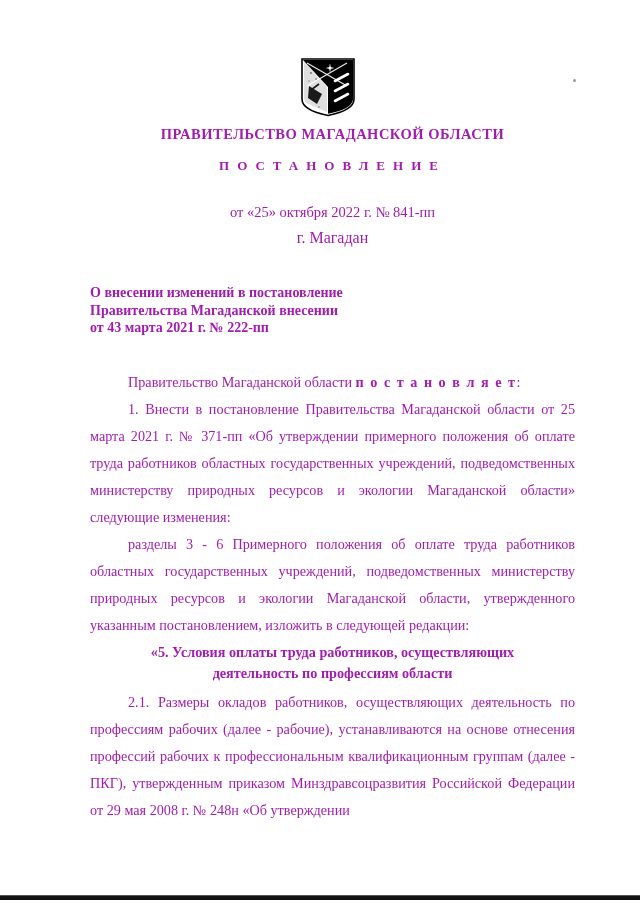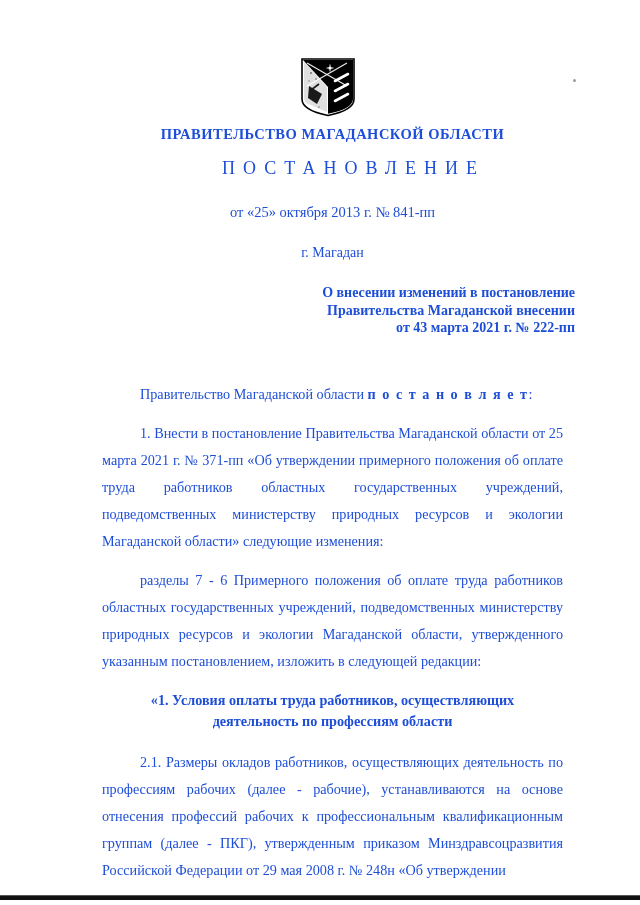--- a/index.html
+++ b/index.html
@@ -3,85 +3,85 @@
 <meta charset="utf-8">
 <style>
   html, body { margin: 0; padding: 0; background: #ffffff; }
   .page {
     position: relative;
     width: 640px;
     height: 905px;
     background: #ffffff;
     overflow: hidden;
     font-family: "Liberation Serif", serif;
-    color: #1d4ed8;
+    color: #a21caf;
   }
   .emblem {
     position: absolute;
     top: 57px;
     left: 328px;
     transform: translateX(-50%);
   }
   .org-name {
     position: absolute;
     top: 126px;
     left: 90px;
     width: 485px;
     text-align: center;
     font-weight: bold;
     font-size: 14.5px;
     letter-spacing: 0.5px;
   }
   .doc-type {
     position: absolute;
     top: 158px;
-    left: 107px;
+    left: 86px;
     width: 485px;
     text-align: center;
-    font-weight: normal;
-    font-size: 18px;
+    font-weight: bold;
+    font-size: 13px;
     letter-spacing: 8px;
     text-indent: 8px;
   }
   .date-line {
     position: absolute;
     top: 204px;
     left: 90px;
     width: 485px;
     text-align: center;
     font-size: 14.5px;
   }
   .city-line {
     position: absolute;
-    top: 245px;
+    top: 229px;
     left: 90px;
     width: 485px;
     text-align: center;
-    font-size: 14px;
+    font-size: 16px;
   }
   .doc-title {
     position: absolute;
     top: 284px;
     left: 90px;
     width: 485px;
-    text-align: right;
+    text-align: left;
     font-weight: bold;
     font-size: 14px;
     line-height: 17.5px;
   }
   .body-text {
     position: absolute;
     top: 369px;
     left: 90px;
     width: 485px;
     font-size: 14.2px;
     line-height: 27px;
     text-align: justify;
   }
-  .body-text p { margin: 12px; text-indent: 38px; }
+  .body-text p { margin: 0; text-indent: 38px; }
   .spaced-bold { font-weight: bold; letter-spacing: 1.5px; }
   .section-heading {
     text-align: center;
     font-weight: bold;
     line-height: 21px;
     padding: 3px 0 5px 0;
   }
   .scan-line {
     position: absolute;
     left: 0;
@@ -136,37 +136,37 @@
       <circle cx="17" cy="22" r="0.8" fill="#666666"></circle>
       <circle cx="10" cy="24" r="0.7" fill="#777777"></circle>
       <circle cx="20" cy="50" r="0.8" fill="#777777"></circle>
     </svg>
   </div>
 
   <div class="org-name">ПРАВИТЕЛЬСТВО МАГАДАНСКОЙ ОБЛАСТИ</div>
 
   <div class="doc-type">ПОСТАНОВЛЕНИЕ</div>
 
-  <div class="date-line">от «25» октября 2013 г. № 841-пп</div>
+  <div class="date-line">от «25» октября 2022 г. № 841-пп</div>
 
   <div class="city-line">г. Магадан</div>
 
   <div class="doc-title">
     <div>О внесении изменений в постановление</div>
     <div>Правительства Магаданской внесении</div>
     <div>от 43 марта 2021 г. № 222-пп</div>
   </div>
 
   <div class="body-text">
     <p><span>Правительство Магаданской области</span>
       <span class="spaced-bold">п о с т а н о в л я е т</span><span>:</span></p>
     <p>1. Внести в постановление Правительства Магаданской области от 25 марта 2021 г. № 371-пп «Об утверждении примерного положения об оплате труда работников областных государственных учреждений, подведомственных министерству природных ресурсов и экологии Магаданской области» следующие изменения:</p>
-    <p>разделы 7 - 6 Примерного положения об оплате труда работников областных государственных учреждений, подведомственных министерству природных ресурсов и экологии Магаданской области, утвержденного указанным постановлением, изложить в следующей редакции:</p>
+    <p>разделы 3 - 6 Примерного положения об оплате труда работников областных государственных учреждений, подведомственных министерству природных ресурсов и экологии Магаданской области, утвержденного указанным постановлением, изложить в следующей редакции:</p>
     <div class="section-heading">
-      <div>«1. Условия оплаты труда работников, осуществляющих</div>
+      <div>«5. Условия оплаты труда работников, осуществляющих</div>
       <div>деятельность по профессиям области</div>
     </div>
     <p>2.1. Размеры окладов работников, осуществляющих деятельность по профессиям рабочих (далее - рабочие), устанавливаются на основе отнесения профессий рабочих к профессиональным квалификационным группам (далее - ПКГ), утвержденным приказом Минздравсоцразвития Российской Федерации от 29 мая 2008 г. № 248н «Об утверждении</p>
   </div>
 
   <div class="scan-line"></div>
 
 </div>
 
 </body></html>

